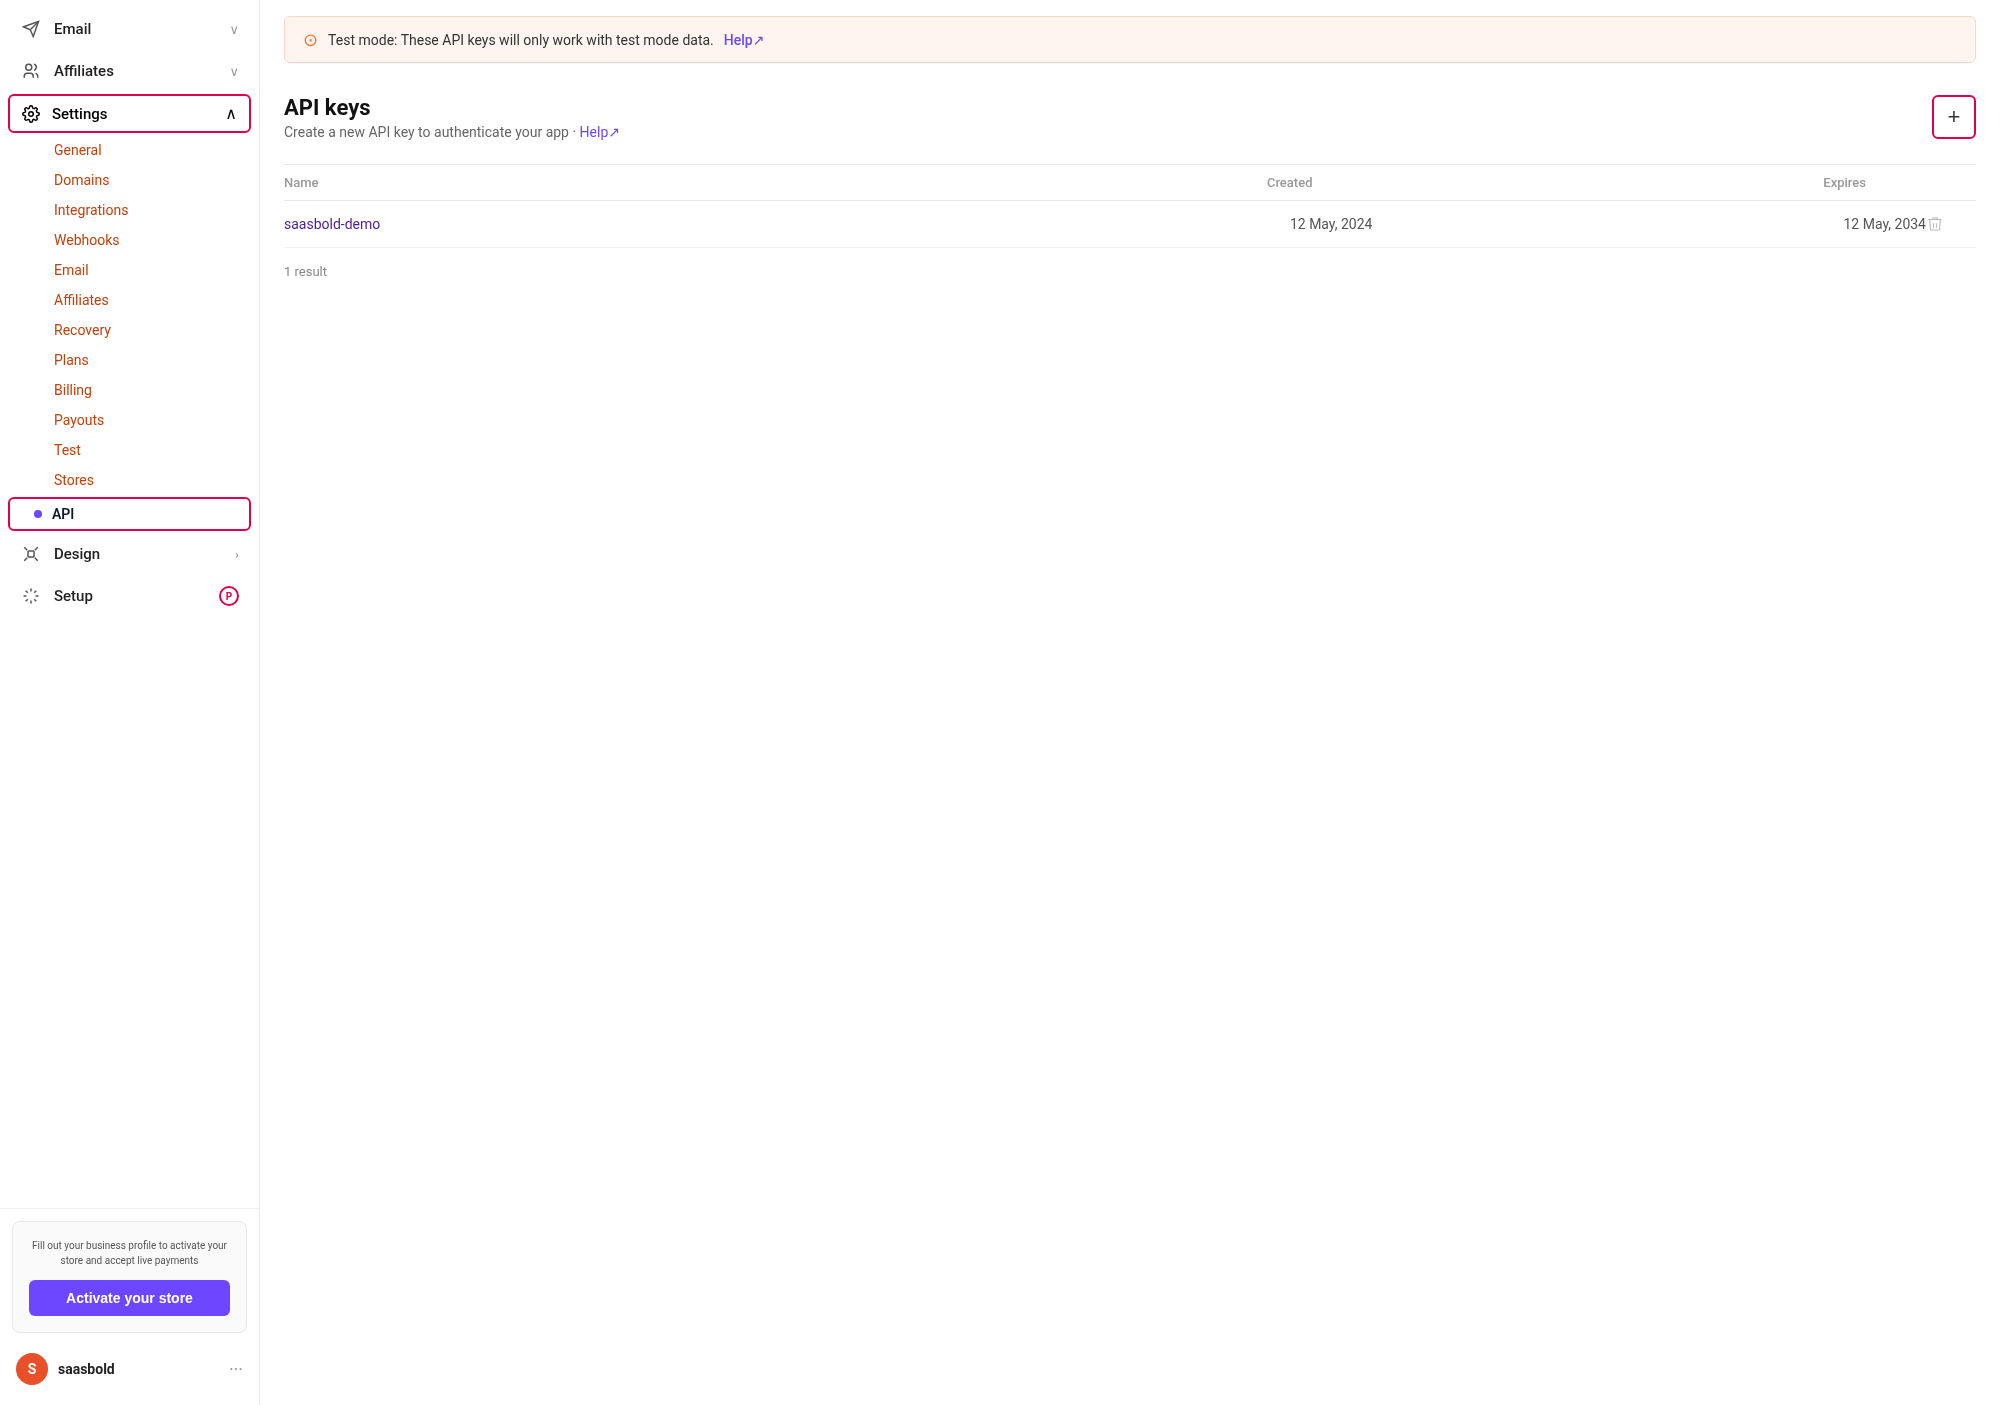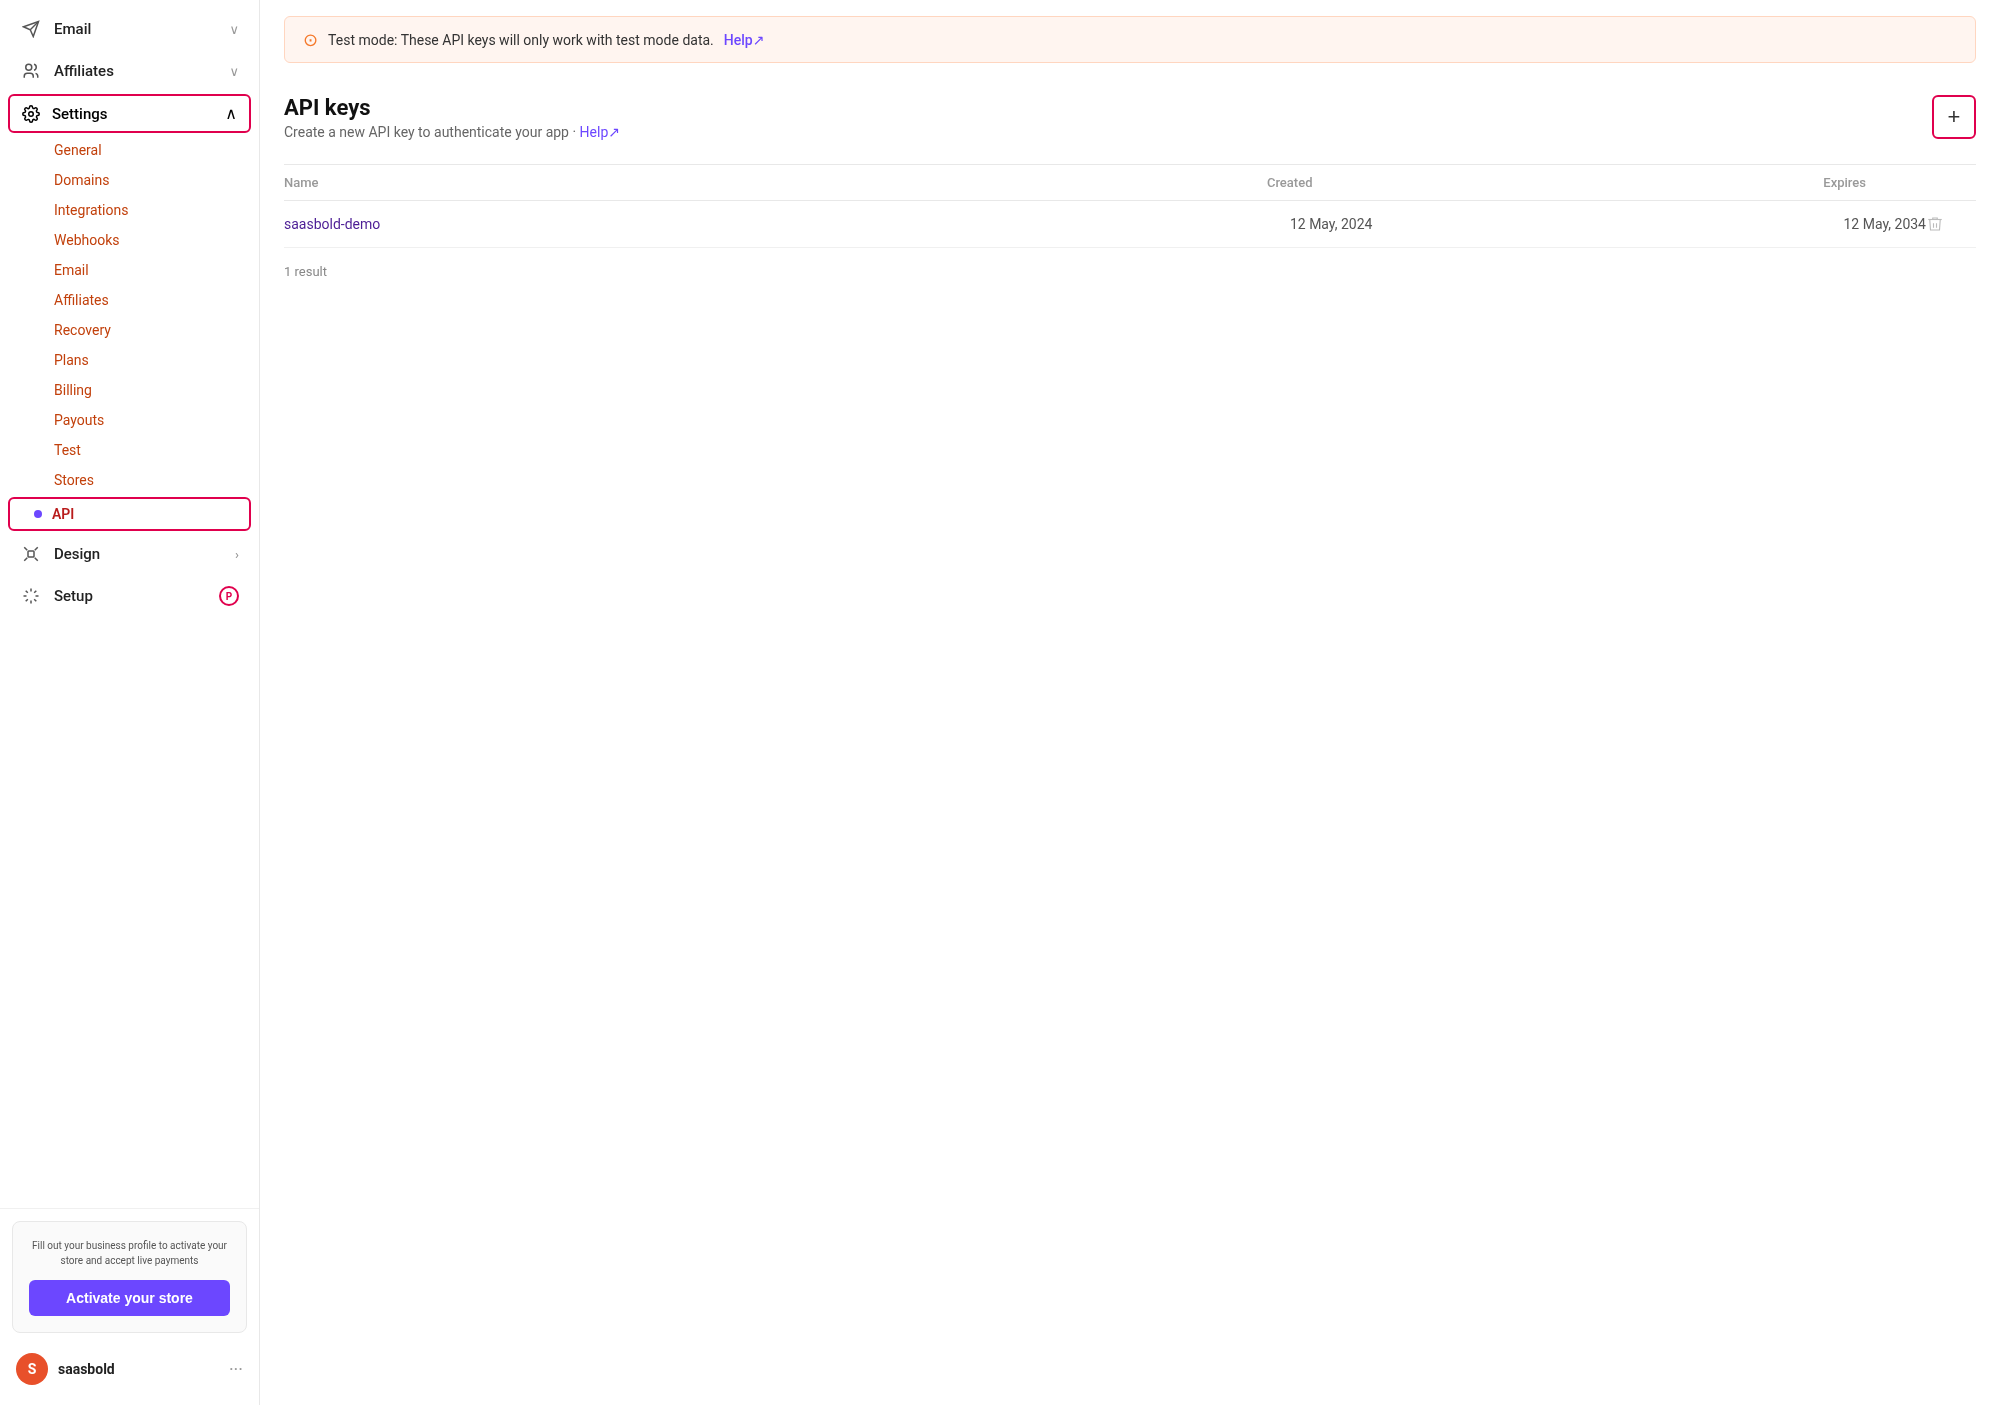--- a/index.html
+++ b/index.html
@@ -68,21 +68,21 @@
     }
     .sub-item {
       display: flex;
       align-items: center;
       padding: 7px 20px 7px 54px;
       font-size: 14px;
       color: #c2410c;
       cursor: pointer;
     }
     .sub-item.active {
-      color: #b91c1c;
+      color: #0f172a;
       font-weight: 600;
     }
     .sub-item .dot {
       width: 8px;
       height: 8px;
       border-radius: 50%;
       background: #6c47ff;
       margin-right: 10px;
       flex-shrink: 0;
     }

